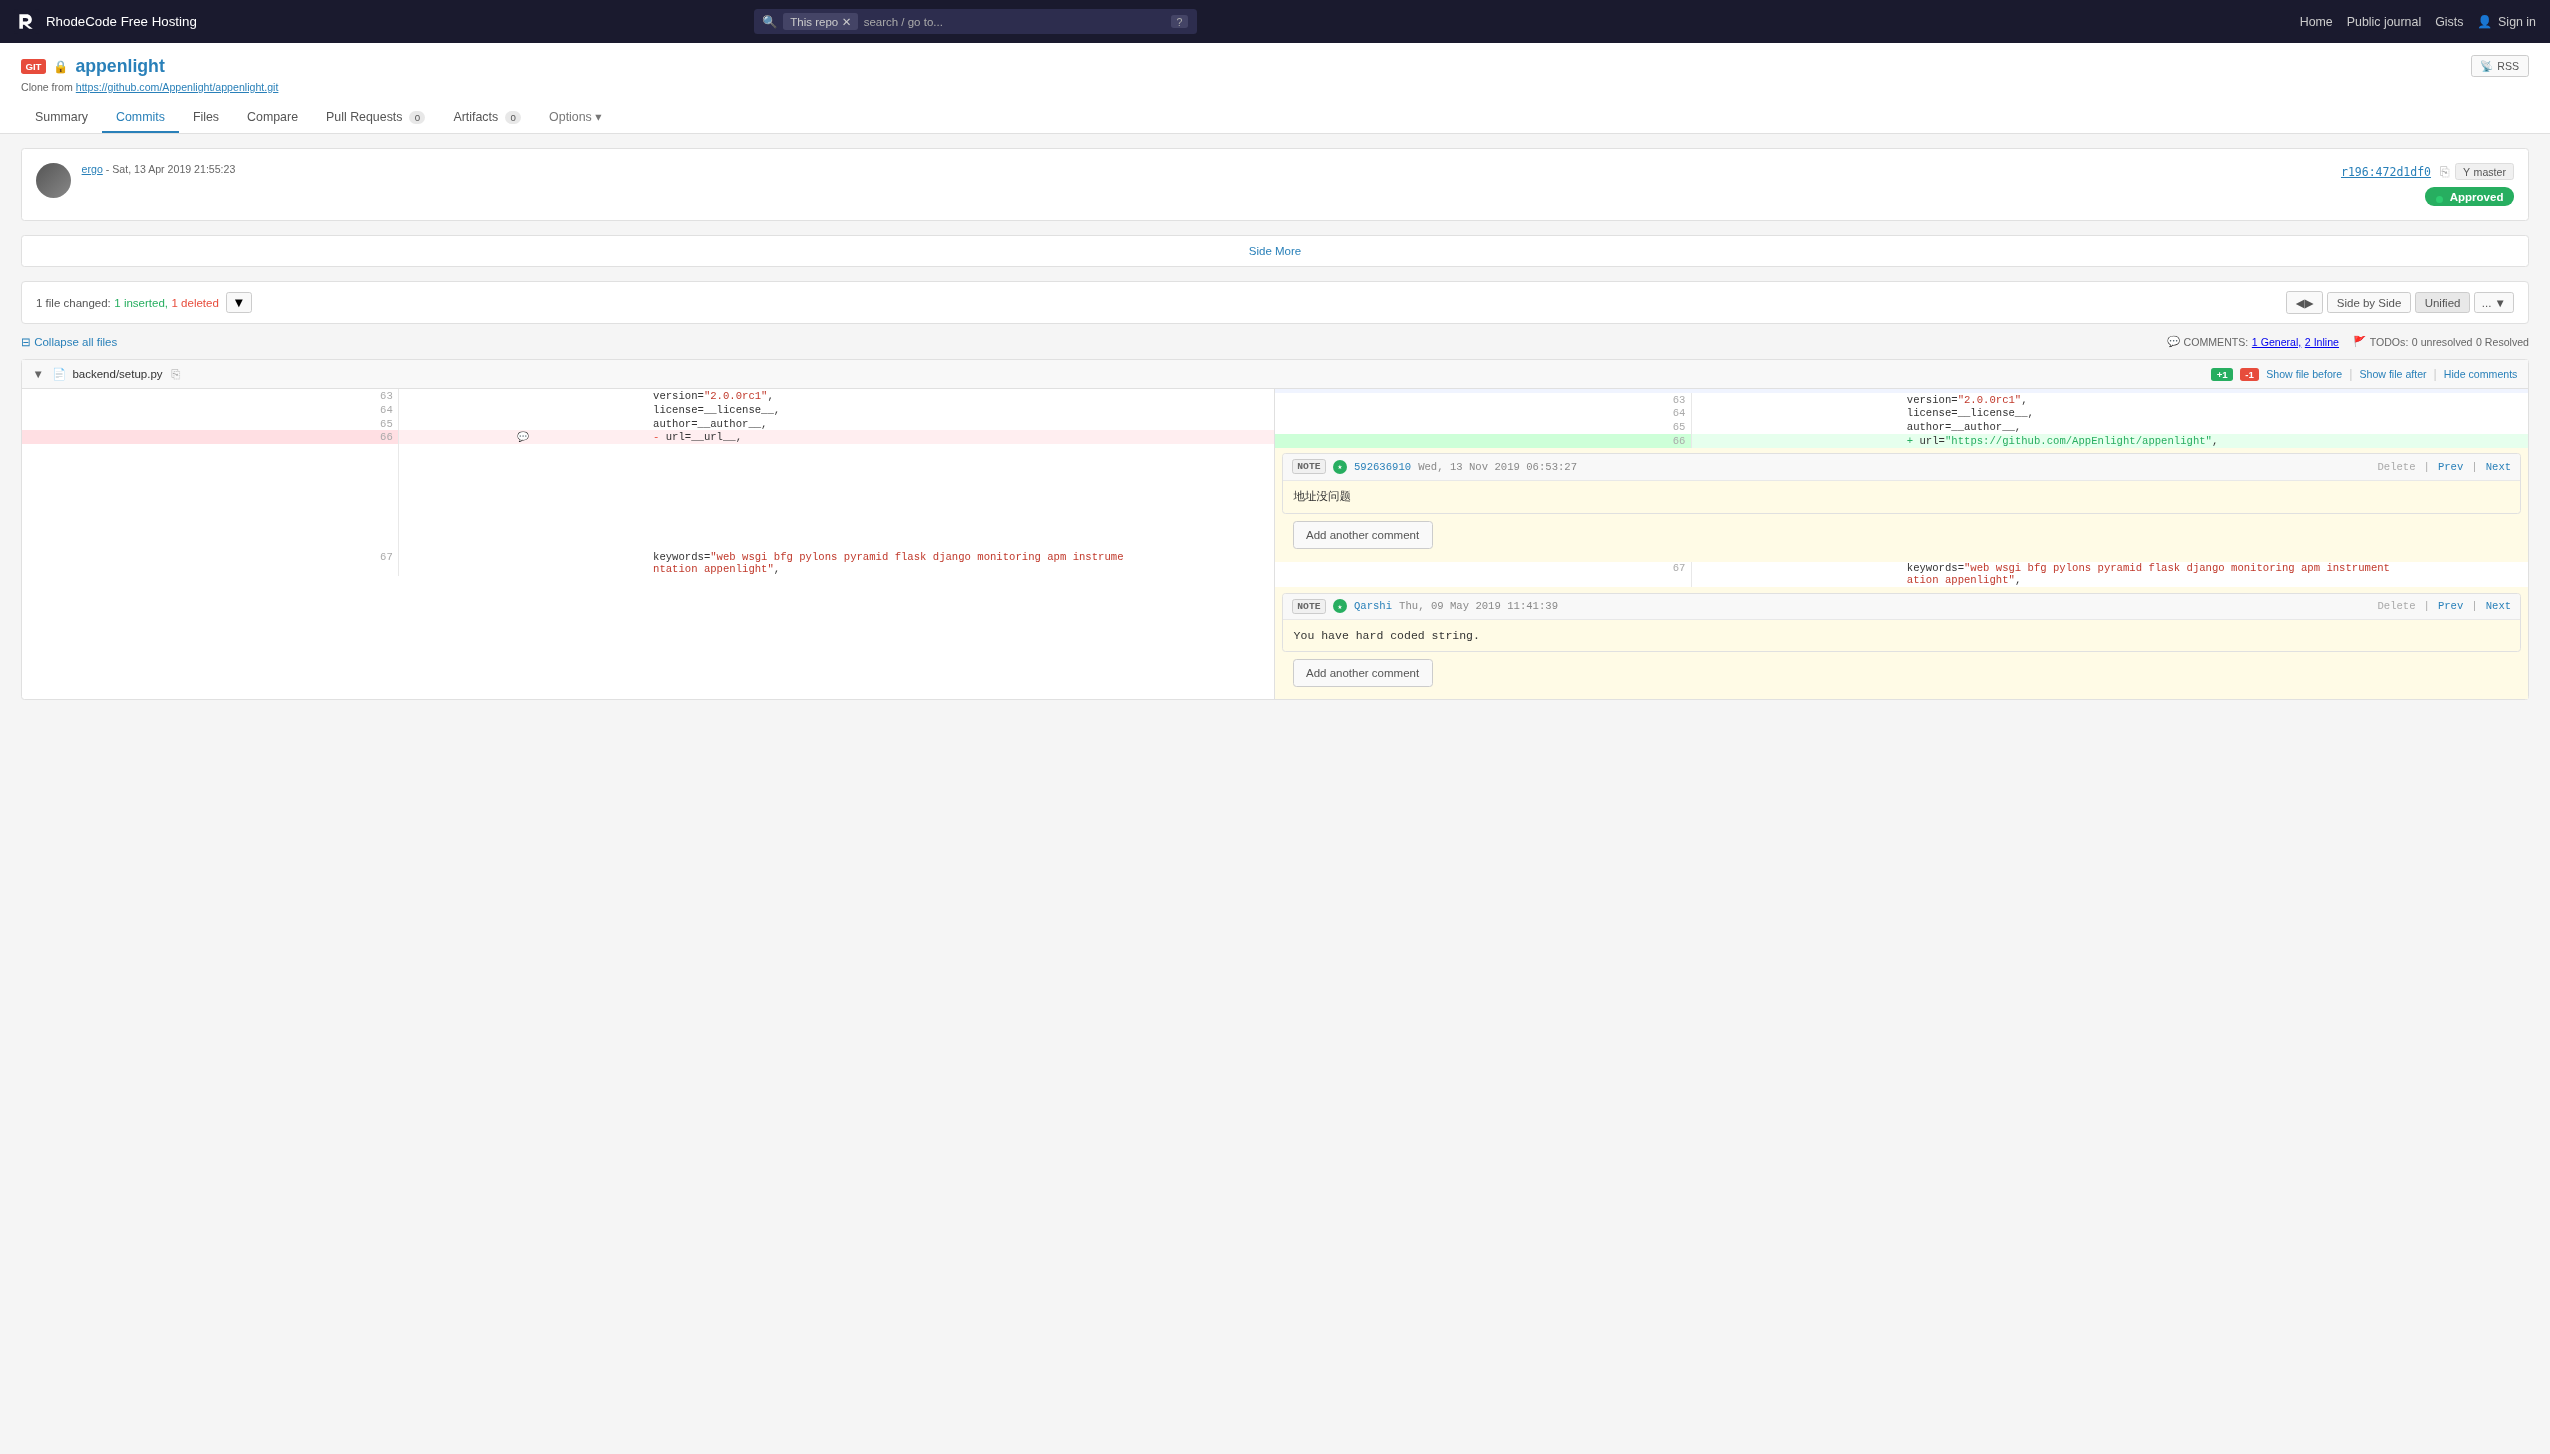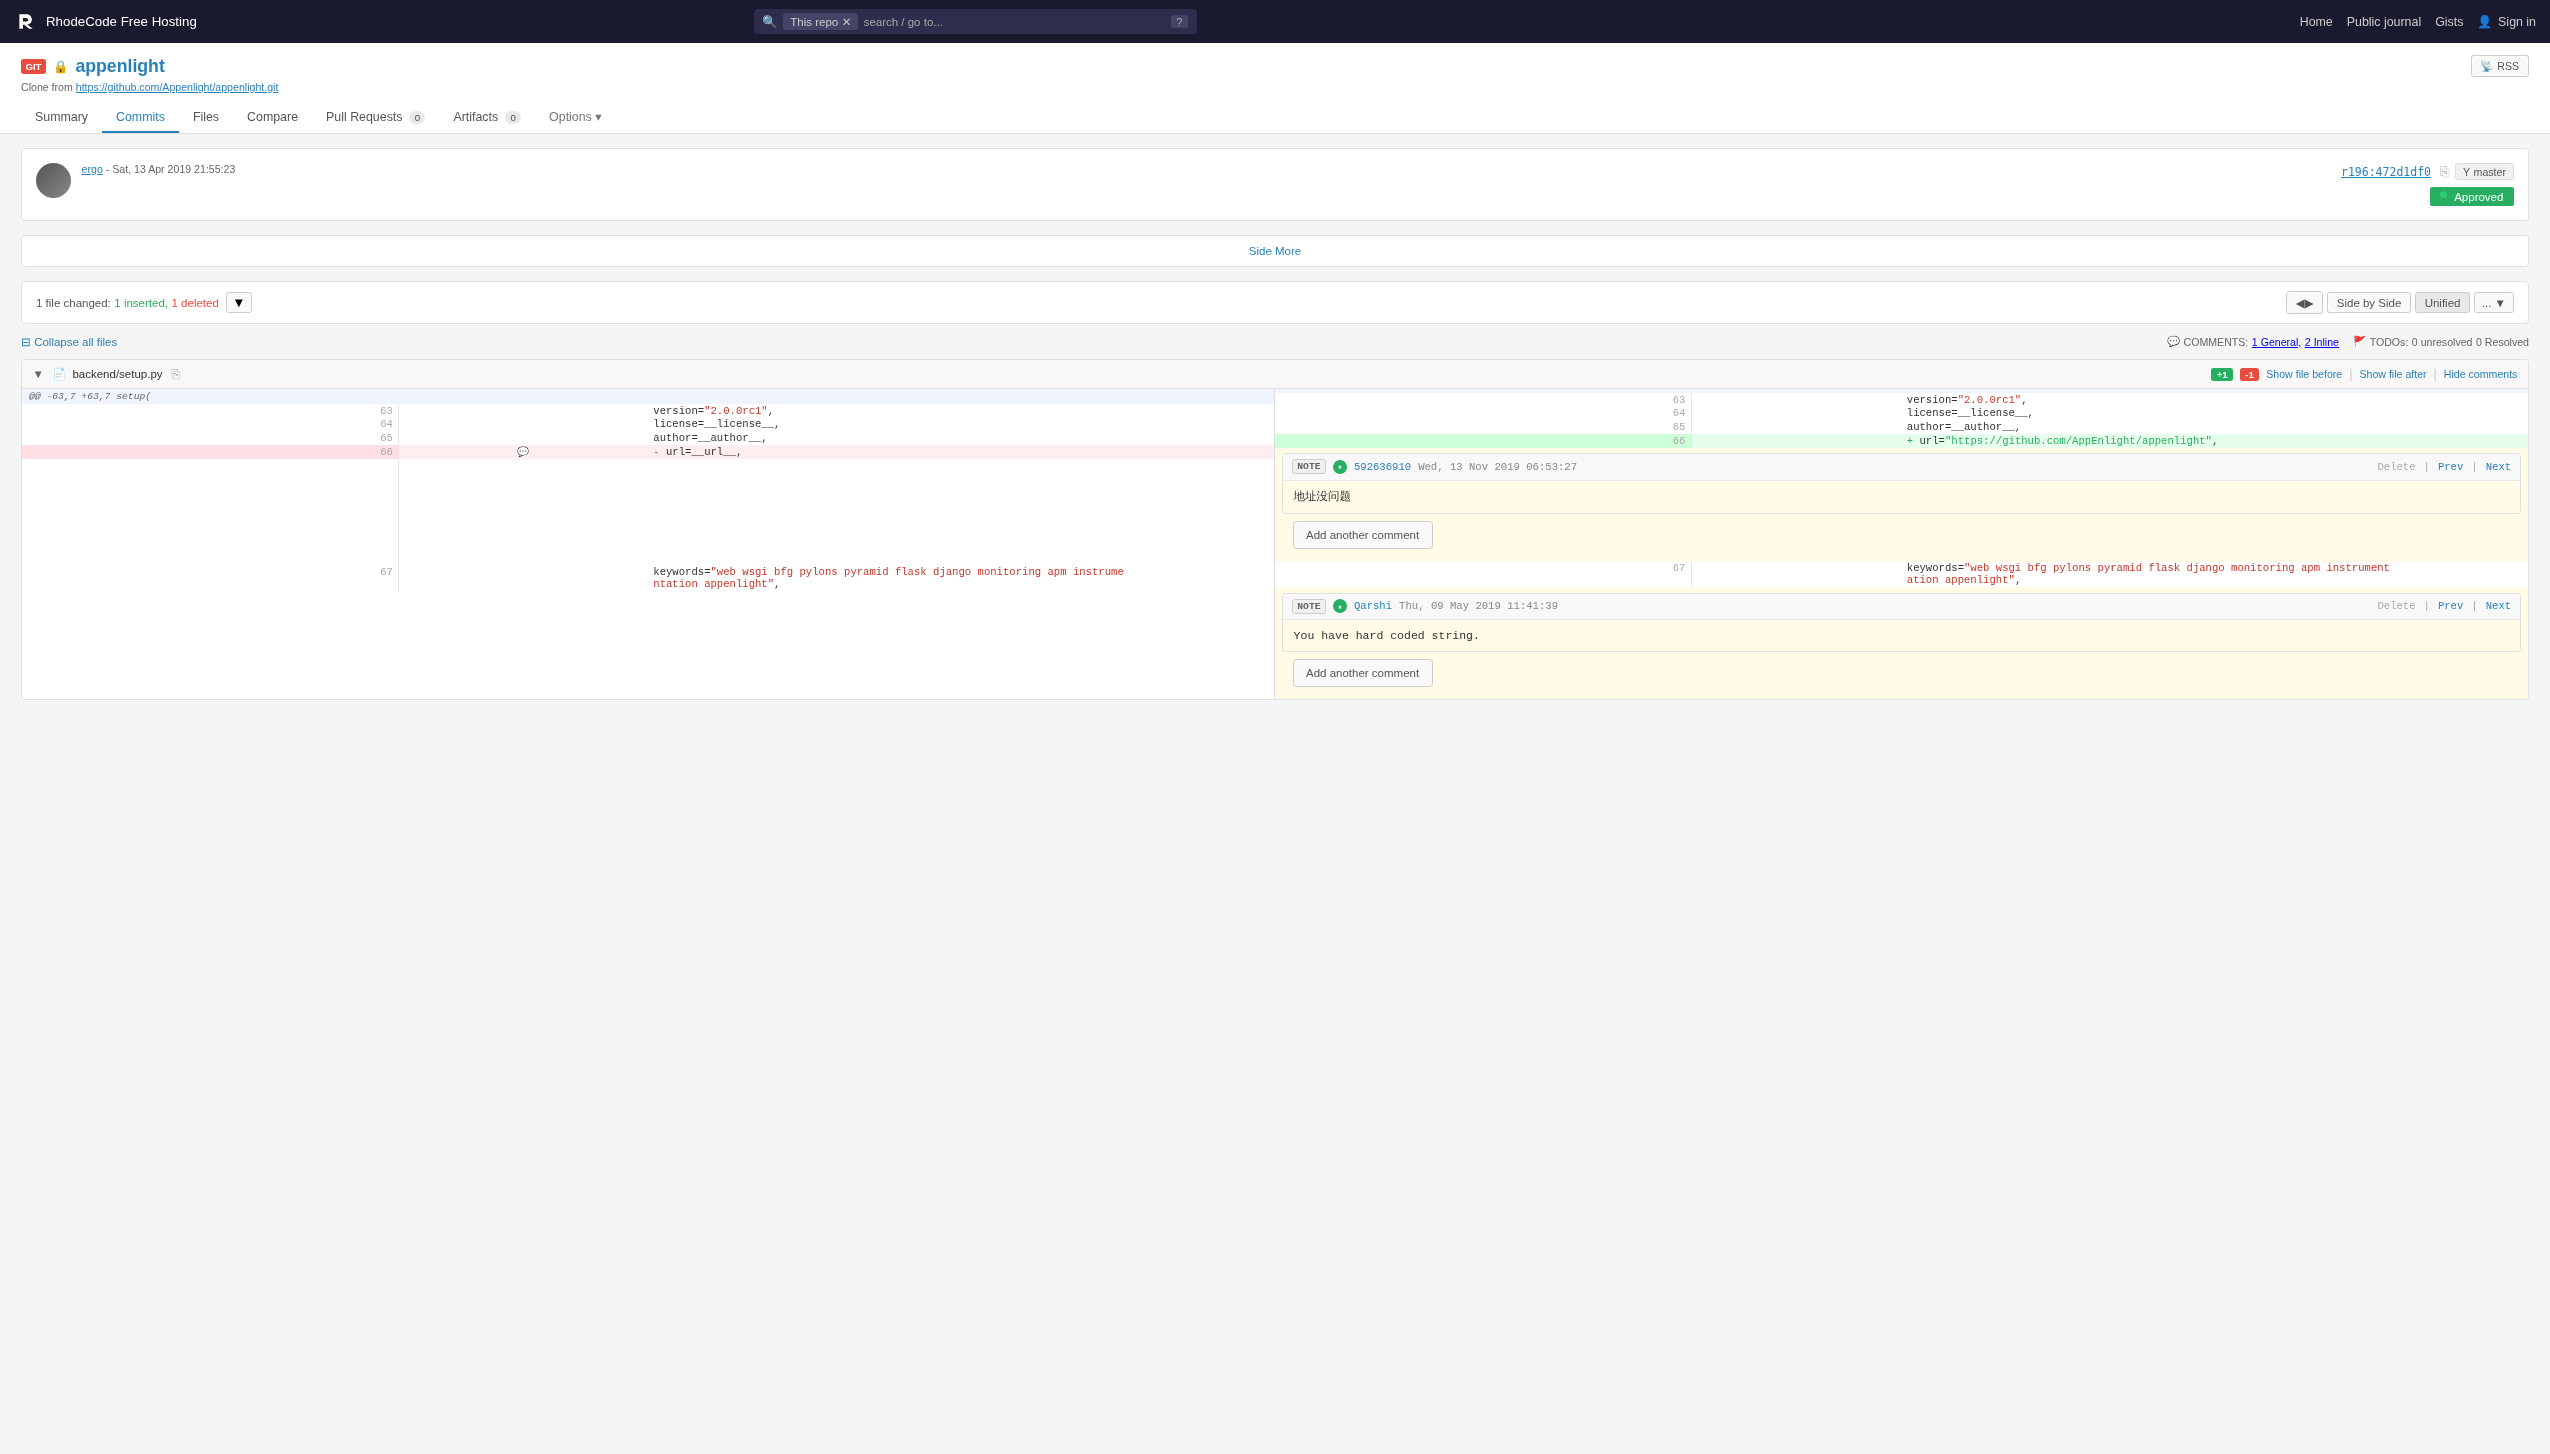--- a/index.html
+++ b/index.html
@@ -76,22 +76,22 @@
     .commit-meta { font-size: 10.6px; color: #666; }
     .commit-meta a { color: #2980b9; }
     .commit-right { display: flex; flex-direction: column; align-items: flex-end; gap: 7px; }
     .commit-hash { color: #2980b9; font-size: 11.5px; font-family: monospace; }
     .copy-icon { color: #aaa; margin-left: 3.5px; cursor: pointer; }
     .branch-badge {
       background: #f0f0f0; border: 0.9px solid #ddd; border-radius: 2.7px; padding: 1.8px 7px; font-size: 10.6px; color: #555;
       display: flex; align-items: center; gap: 3.5px;
     }
     .approved-badge {
-      background: #27ae60; color: #fff; border-radius: 2px; padding: 3.5px 10.6px; font-size: 11.5px; font-weight: 400;
-      display: flex; align-items: flex-start; gap: 3.5px;
+      background: #27ae60; color: #fff; border-radius: 9px; padding: 3.5px 10.6px; font-size: 11.5px; font-weight: 700;
+      display: flex; align-items: flex-end; gap: 3.5px;
     }
 
     
     .show-more-bar {
       background: #fff; border: 0.9px solid #e0e0e0; border-radius: 3.5px; text-align: center; padding: 8.9px; margin-bottom: 14px; color: #2980b9; cursor: pointer; font-size: 11.5px;
     }
 
     
     .diff-controls {
       background: #fff; border: 0.9px solid #e0e0e0; border-radius: 4px; padding: 8.9px 14px; margin-bottom: 10.6px; display: flex; align-items: center; justify-content: space-between;
@@ -311,23 +311,20 @@
         <a href="#" class="file-action-link">Hide comments</a>
       </div>
     </div>
 
     <div style="display:flex;">
 
       <div style="width:50%;border-right:0.9px solid #e0e0e0;overflow:auto;">
         <table class="diff-unified-table">
 
           <tbody>
-              <tr class="hunk-row">
-            <td colspan="3">@@ -63,7 +63,7 setup(</td>
-          </tr>
 
           <tr class="diff-row-context">
             <td class="diff-line-num">63</td>
             <td style="width:17.7px;color:#aaa;text-align:center;"></td>
             <td class="diff-line-content">            version=<span style="color:#c0392b;">"2.0.0rc1"</span>,</td>
           </tr>
 
           <tr class="diff-row-context">
             <td class="diff-line-num">64</td>
             <td style="width:17.7px;"></td>

